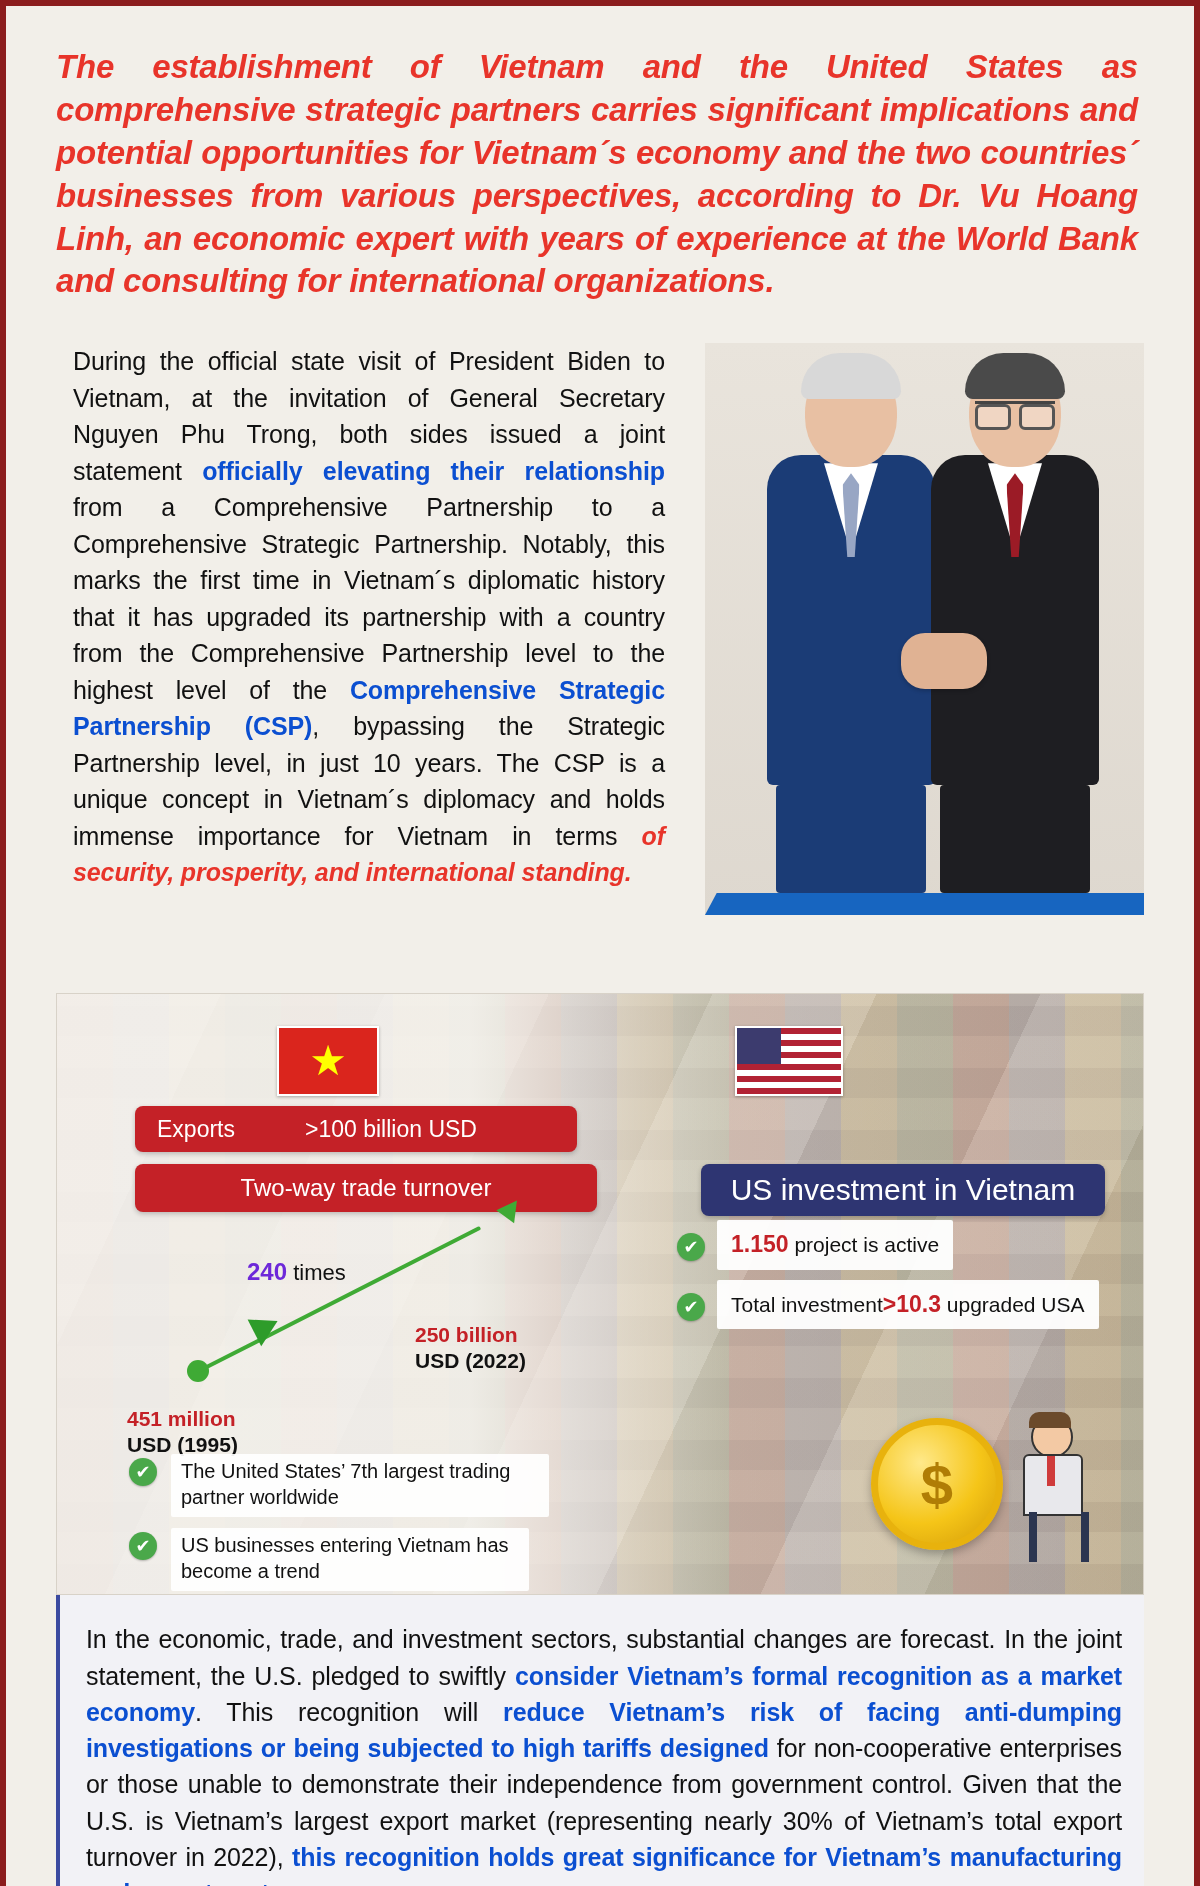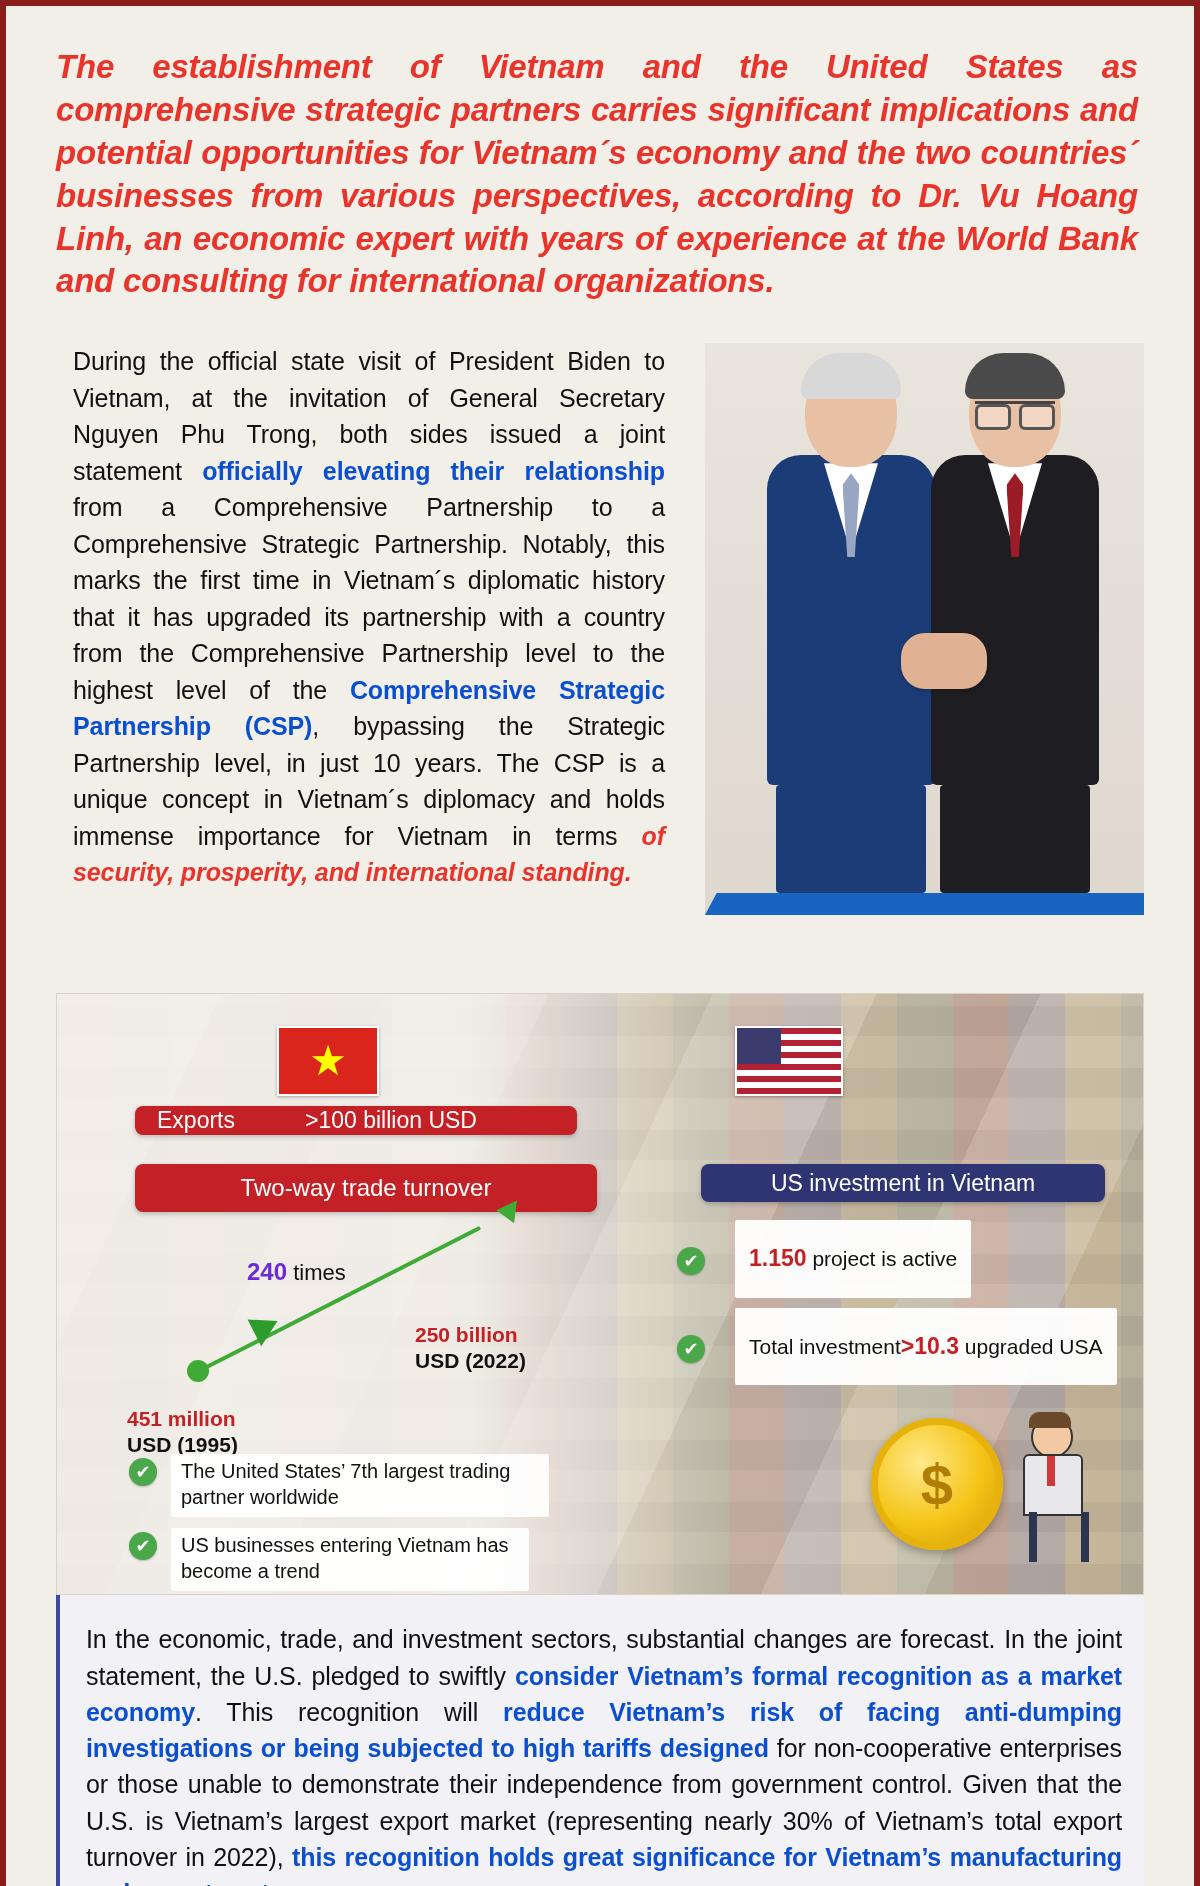--- a/index.html
+++ b/index.html
@@ -267,40 +267,40 @@
     position: absolute;
     border-radius: 8px;
     color: #fff;
     font-size: 23px;
     display: flex;
     align-items: center;
     box-shadow: 0 2px 5px rgba(0,0,0,.22);
   }
   .pill-exports {
     left: 78px; top: 112px;
-    width: 442px; height: 29px;
+    width: 442px; height: 46px;
     background: #c42127;
     padding: 0 22px;
     box-sizing: border-box;
     justify-content: flex-start;
     gap: 70px;
   }
   .pill-twoway {
     left: 78px; top: 170px;
     width: 462px; height: 48px;
     background: #c42127;
     justify-content: center;
     font-size: 24px;
   }
   .pill-usinv {
     left: 644px; top: 170px;
-    width: 404px; height: 38px;
+    width: 404px; height: 52px;
     background: #2e3572;
     justify-content: center;
-    font-size: 23px;
+    font-size: 30px;
   }
 
   .chart-area {
     position: absolute;
     left: 70px; top: 240px;
     width: 520px; height: 200px;
   }
   .arrow-line {
     position: absolute;
     left: 70px; top: 136px;
@@ -404,22 +404,21 @@
   .cr3, .cr4 {
     position: relative;
     margin-bottom: 10px;
     display: flex;
     align-items: center;
     gap: 12px;
   }
   .cr3 .check-text, .cr4 .check-text {
     font-size: 21px;
     background: rgba(255,255,255,.95);
-    padding: 24px 14px;
-    margin-left: 18px;
+    padding: 10px 14px;
   }
   .big-red { color: #c42127; font-weight: 700; font-size: 23px; }
 
   .coin {
     position: absolute;
     right: 140px; bottom: 44px;
     width: 118px; height: 118px;
     border-radius: 50%;
     background: radial-gradient(circle at 36% 32%, #ffe98a 0%, #f5c518 55%, #d39b08 100%);
     border: 7px solid #e8b20d;

